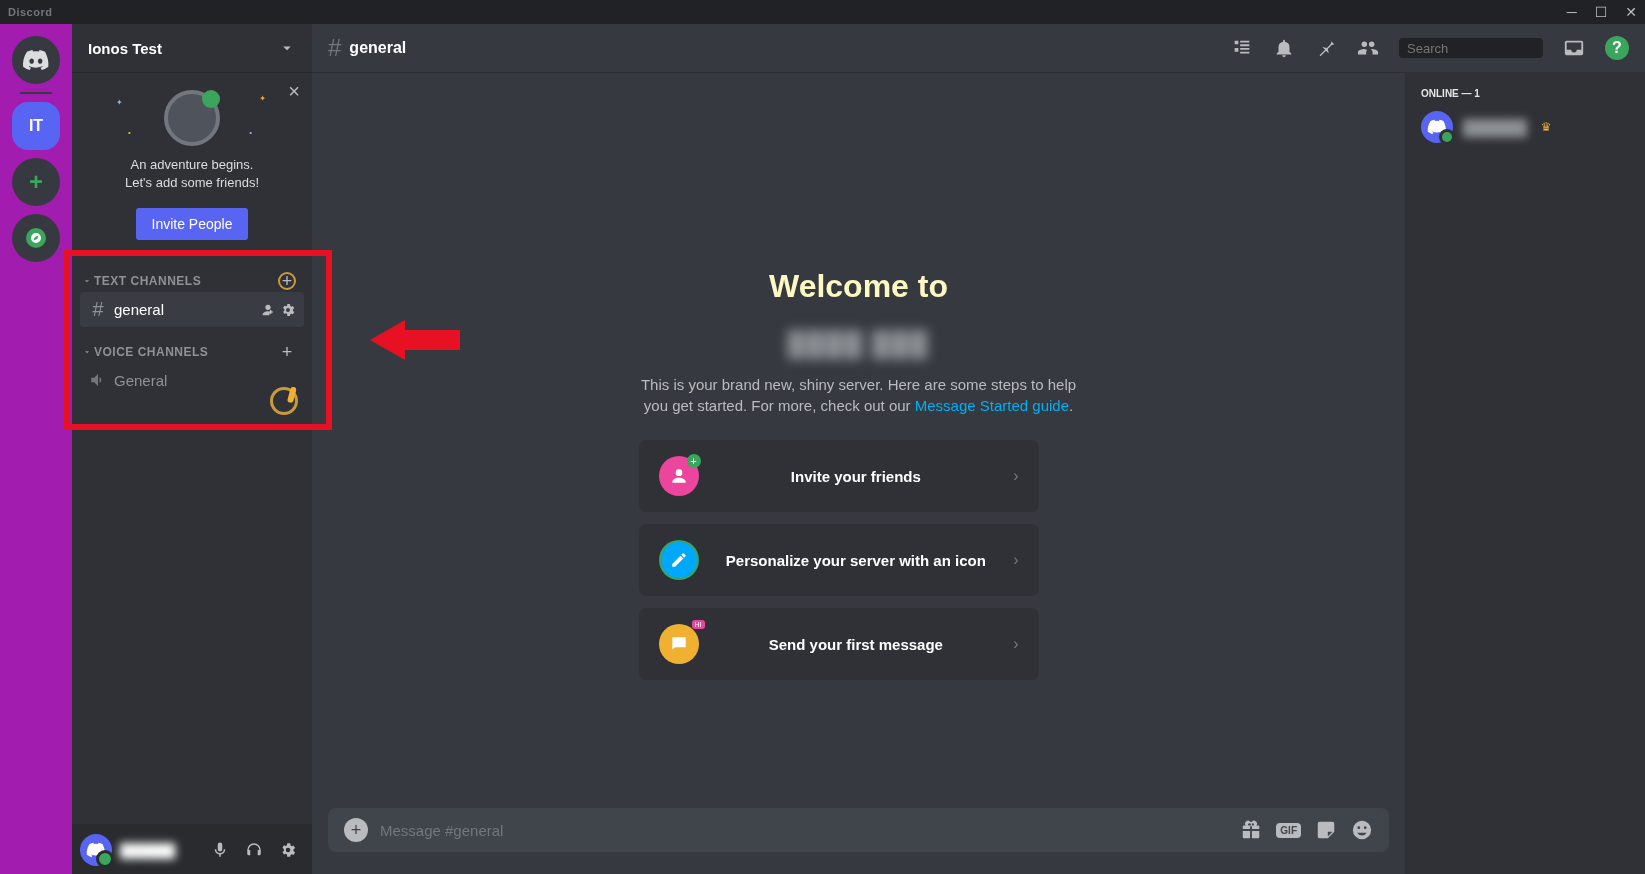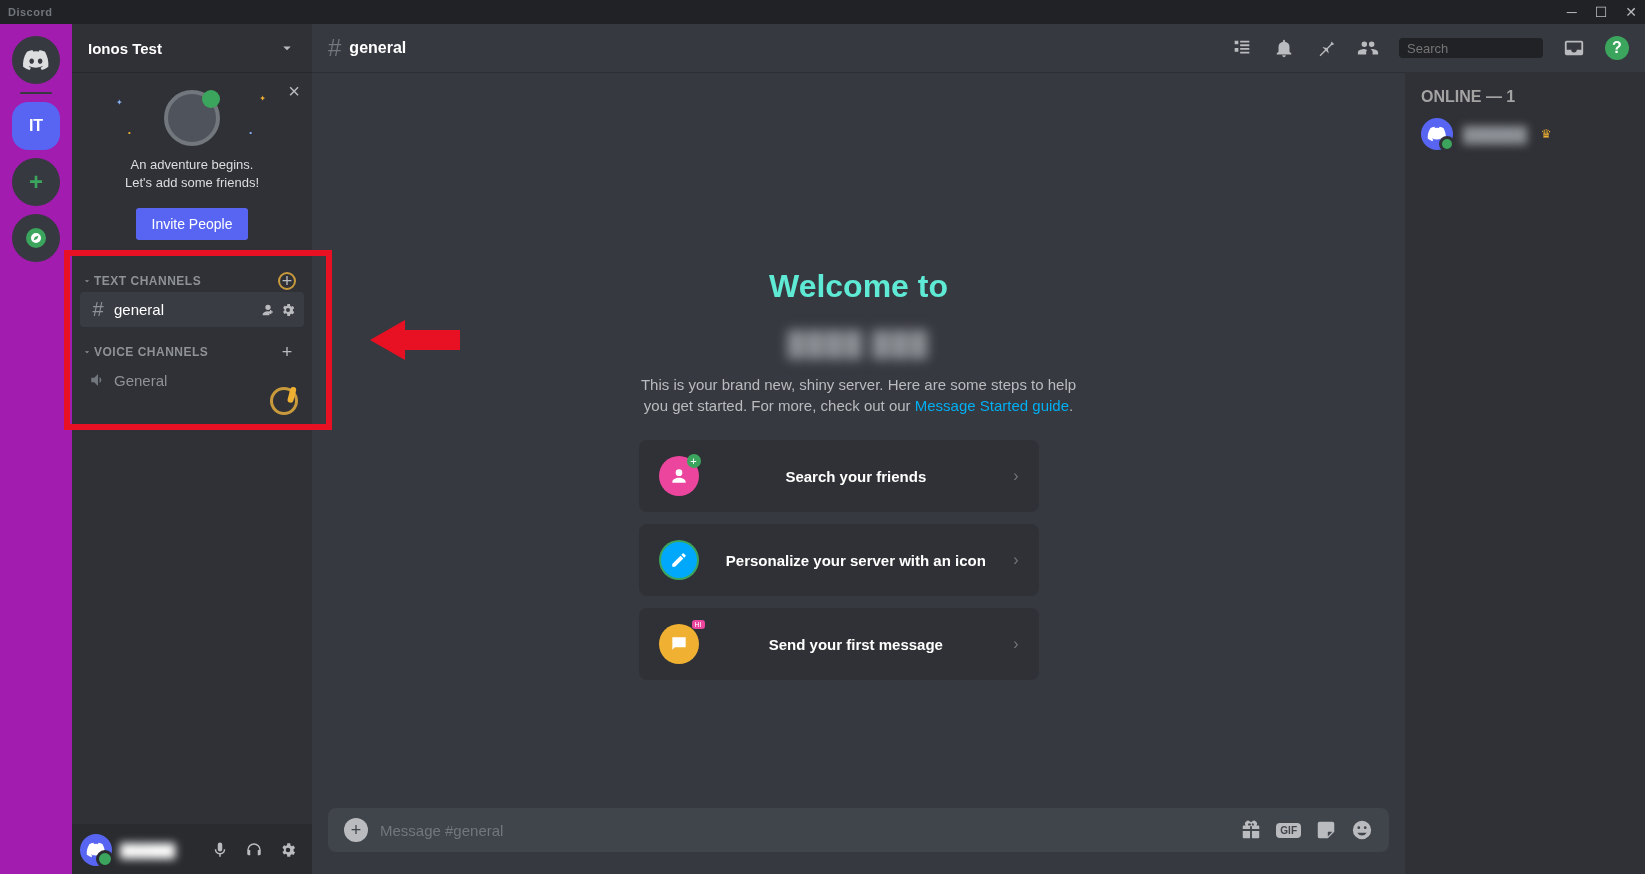--- a/index.html
+++ b/index.html
@@ -223,21 +223,21 @@
   .chat-main {
     flex: 1;
     display: flex;
     flex-direction: column;
     align-items: center;
     justify-content: center;
     padding: 16px;
     position: relative;
   }
   .welcome-block { text-align: center; max-width: 440px; }
-  .welcome-title { font-size: 32px; font-weight: 700; color: #5eead4; margin-bottom: 25px; }
+  .welcome-title { font-size: 32px; font-weight: 700; color: #fef9c3; margin-bottom: 25px; }
   .welcome-server { font-size: 24px; font-weight:700; color:#8e9297; filter: blur(6px); margin-bottom: 16px; letter-spacing:2px;}
   .welcome-desc { font-size: 15px; color: #b9bbbe; line-height: 1.4; margin-bottom: 12px; }
   .welcome-desc a { color: #00aff4; text-decoration: none; }
 
   .onboard-list { width: 400px; margin-top: 24px; display:flex;flex-direction:column;gap:12px;}
   .onboard-card {
     background: #2f3136;
     border-radius: 8px;
     padding: 16px 20px;
     display: flex;
@@ -275,21 +275,21 @@
   .msg-icons span{cursor:pointer;display:flex;align-items:center;}
   .gif-badge{font-size:10px;font-weight:700;background:#b9bbbe;color:#40444b;padding:2px 4px;border-radius:4px;}
 
   
   .members {
     width: 240px;
     background: #2f3136;
     padding: 16px 8px;
   }
   .members-header {
-    font-size: 16px; font-weight:600; color:#a3a3a3;
+    font-size: 10px; font-weight:600; color:#e5e5e5;
     text-transform: uppercase; padding: 0 8px 8px;
   }
   .member-row {
     display:flex;align-items:center;gap:10px;
     padding: 4px 8px;
     cursor:pointer;
   }
   .member-avatar{width:32px;height:32px;border-radius:50%;background:#5865f2;position:relative;display:flex;align-items:center;justify-content:center;}
   .member-avatar svg{width:20px;height:20px;fill:#fff;}
   .member-avatar::after{content:'';position:absolute;bottom:-2px;right:-2px;width:10px;height:10px;border-radius:50%;background:#3ba55d;border:3px solid #2f3136;}
@@ -491,21 +491,21 @@
             <span>This is your brand new, shiny server. Here are some steps to help you get started. For more, check out our </span><a href="#">Message Started guide</a><span>.</span>
           </div>
           <div class="onboard-list">
             <div class="onboard-card">
               <div class="onboard-icon oi-pink">
                 <svg width="20" height="20" viewBox="0 0 24 24" fill="#fff">
                     <path d="M12 12a4 4 0 1 0 0-8 4 4 0 0 0 0 8Zm0 2c-4 0-8 2-8 5v1h16v-1c0-3-4-5-8-5Z"></path>
                   </svg>
                 <span style="position:absolute;top:-2px;right:-2px;width:14px;height:14px;border-radius:50%;background:#3ba55d;color:#fff;font-size:11px;display:flex;align-items:center;justify-content:center;">+</span>
               </div>
-              <div class="onboard-label">Search your friends</div>
+              <div class="onboard-label">Invite your friends</div>
               <span class="onboard-chev">›</span>
             </div>
             <div class="onboard-card">
               <div class="onboard-icon oi-teal">
                 <svg width="18" height="18" viewBox="0 0 24 24" fill="#fff" style="position:relative;">
                     <path d="M3 17.25V21h3.75L17.81 9.94l-3.75-3.75L3 17.25ZM20.71 7.04a1 1 0 0 0 0-1.41l-2.34-2.34a1 1 0 0 0-1.41 0l-1.83 1.83 3.75 3.75 1.83-1.83Z"></path>
                   </svg>
               </div>
               <div class="onboard-label">Personalize your server with an icon</div>
               <span class="onboard-chev">›</span>

